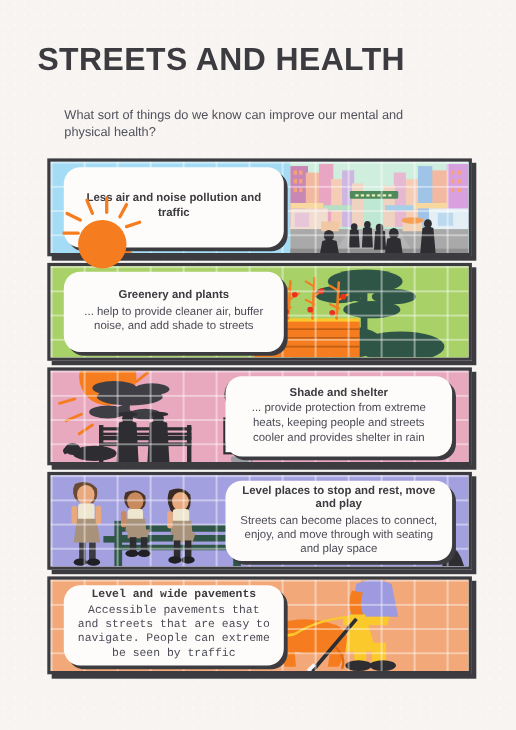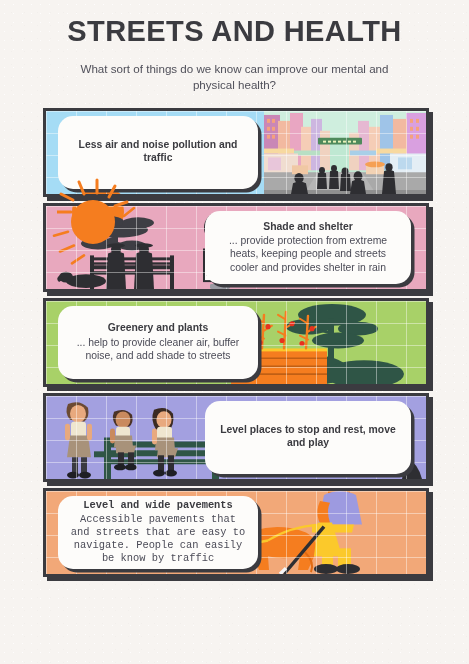--- a/index.html
+++ b/index.html
@@ -22,32 +22,32 @@
       radial-gradient(circle, rgba(0,0,0,.018) 0.5px, transparent 0.6px);
     background-size: 9px 9px, 13px 13px;
     background-position: 0 0, 5px 6px;
     pointer-events: none;
     z-index: 0;
   }
 
   .page { position: relative; z-index: 1; }
 
   
-  .header { padding: 16px 34px 0; text-align: center; }
+  .header { padding: 40px 34px 0; }
 
   .title {
     font-size: 29px;
     font-weight: bold;
     letter-spacing: 0.4px;
     color: #3b3b40;
     line-height: 1.1;
   }
 
   .subtitle {
-    margin: 13px auto 0;
+    margin: 25px auto 0;
     max-width: 352px;
     font-size: 11.6px;
     line-height: 1.42;
     color: #50505a;
   }
 
   
   .panels { margin-top: 14px; padding: 0 40px 0 43px; }
 
   .panel {
@@ -228,102 +228,20 @@
           <circle cx="55" cy="104" r="28" fill="#f57d1f"></circle>
         </svg>
       </div>
       <div class="panel-grid"></div>
         <div class="bubble left">
         <div class="bubble-title">Less air and noise pollution and traffic</div>
       </div>
     </div>
 
     <div class="panel">
-      <div class="panel-bg" style="background:#e8a8be"></div>
-      <div class="art">
-        <svg viewBox="0 0 380 84" preserveAspectRatio="none">
-
-          <g stroke="#f57d1f" stroke-width="2.6" stroke-linecap="round">
-            <line x1="8" y1="30" x2="22" y2="26"></line>
-            <line x1="14" y1="46" x2="28" y2="40"></line>
-            <line x1="26" y1="58" x2="38" y2="50"></line>
-            <line x1="78" y1="10" x2="88" y2="2"></line>
-            <line x1="84" y1="26" x2="98" y2="22"></line>
-            <line x1="86" y1="42" x2="100" y2="40"></line>
-          </g>
-          <circle cx="52" cy="6" r="26" fill="#f57d1f"></circle>
-
-          <g fill="#3e3e44">
-            <ellipse cx="72" cy="24" rx="30" ry="8"></ellipse>
-            <ellipse cx="58" cy="16" rx="20" ry="6.5"></ellipse>
-            <ellipse cx="92" cy="17" rx="16" ry="5.5"></ellipse>
-            <ellipse cx="52" cy="38" rx="17" ry="6"></ellipse>
-            <ellipse cx="86" cy="40" rx="14" ry="5"></ellipse>
-            <rect x="68" y="22" width="4" height="40"></rect>
-            <path d="M70 36 L86 40 L70 42 Z"></path>
-            <path d="M70 30 L54 36 L70 37 Z"></path>
-          </g>
-
-          <g fill="#2e2e32">
-            <rect x="44" y="60" width="84" height="4"></rect>
-            <rect x="44" y="66" width="84" height="3.4"></rect>
-            <rect x="44" y="50" width="4" height="34"></rect>
-            <rect x="124" y="50" width="4" height="34"></rect>
-            <rect x="44" y="52" width="84" height="3"></rect>
-            <rect x="44" y="57" width="84" height="2.4"></rect>
-          </g>
-
-          <g fill="#2e2e32">
-            <ellipse cx="70" cy="44" rx="5" ry="5.4"></ellipse>
-            <ellipse cx="70" cy="40" rx="9" ry="2.2"></ellipse>
-            <path d="M62 48 q8 -4 16 0 l2 36 h-20 z"></path>
-            <ellipse cx="98" cy="44" rx="5" ry="5.4"></ellipse>
-            <ellipse cx="98" cy="40" rx="9" ry="2.2"></ellipse>
-            <path d="M90 48 q8 -4 16 0 l2 36 h-20 z"></path>
-
-            <ellipse cx="40" cy="76" rx="20" ry="7"></ellipse>
-            <ellipse cx="20" cy="72" rx="7" ry="5.5"></ellipse>
-            <path d="M14 70 q-5 3 -1 7 l5 -3 z"></path>
-          </g>
-
-          <g>
-            <rect x="172" y="44" width="3.4" height="40" fill="#9a9aa2"></rect>
-            <circle cx="174" cy="22" r="16" fill="#2e2e32"></circle>
-            <circle cx="174" cy="22" r="12.5" fill="#f4f6fb"></circle>
-            <rect x="166" y="17" width="17" height="9" rx="2.4" fill="#fdfdff" stroke="#2b6fc4" stroke-width="1.5"></rect>
-            <g fill="#4a86d4">
-              <rect x="168" y="19" width="2.4" height="2.6"></rect>
-              <rect x="172" y="19" width="2.4" height="2.6"></rect>
-              <rect x="176" y="19" width="2.4" height="2.6"></rect>
-              <rect x="180" y="19" width="2.4" height="2.6"></rect>
-            </g>
-            <circle cx="169" cy="26" r="1.7" fill="#2b6fc4"></circle>
-            <circle cx="180" cy="26" r="1.7" fill="#2b6fc4"></circle>
-
-            <rect x="158" y="44" width="32" height="32" fill="#fdfcfa" stroke="#2e2e32" stroke-width="2"></rect>
-            <g stroke="#b9b9c2" stroke-width="1">
-              <line x1="160" y1="50" x2="188" y2="50"></line>
-              <line x1="160" y1="55" x2="188" y2="55"></line>
-              <line x1="160" y1="60" x2="188" y2="60"></line>
-              <line x1="160" y1="65" x2="188" y2="65"></line>
-              <line x1="160" y1="70" x2="188" y2="70"></line>
-              <line x1="174" y1="45" x2="174" y2="75"></line>
-            </g>
-            <rect x="164" y="79" width="20" height="5" rx="1.5" fill="#9a9aa2"></rect>
-          </g>
-        </svg>
-      </div>
-      <div class="panel-grid"></div>
-        <div class="bubble right">
-        <div class="bubble-title">Shade and shelter</div>
-        <div class="bubble-body">... provide protection from extreme heats, keeping people and streets cooler and provides shelter in rain</div>
-      </div>
-    </div>
-
-    <div class="panel">
       <div class="panel-bg" style="background:#a8d168"></div>
       <div class="art">
         <svg viewBox="0 0 380 84" preserveAspectRatio="none">
 
           <g fill="#2f5546">
             <ellipse cx="286" cy="14" rx="34" ry="11"></ellipse>
             <ellipse cx="262" cy="26" rx="22" ry="8"></ellipse>
             <ellipse cx="312" cy="28" rx="20" ry="7"></ellipse>
             <ellipse cx="292" cy="40" rx="26" ry="8"></ellipse>
             <rect x="282" y="18" width="6" height="50"></rect>
@@ -378,20 +296,102 @@
         </svg>
       </div>
       <div class="panel-grid"></div>
         <div class="bubble left">
         <div class="bubble-title">Greenery and plants</div>
         <div class="bubble-body">... help to provide cleaner air, buffer noise, and add shade to streets</div>
       </div>
     </div>
 
     <div class="panel">
+      <div class="panel-bg" style="background:#e8a8be"></div>
+      <div class="art">
+        <svg viewBox="0 0 380 84" preserveAspectRatio="none">
+
+          <g stroke="#f57d1f" stroke-width="2.6" stroke-linecap="round">
+            <line x1="8" y1="30" x2="22" y2="26"></line>
+            <line x1="14" y1="46" x2="28" y2="40"></line>
+            <line x1="26" y1="58" x2="38" y2="50"></line>
+            <line x1="78" y1="10" x2="88" y2="2"></line>
+            <line x1="84" y1="26" x2="98" y2="22"></line>
+            <line x1="86" y1="42" x2="100" y2="40"></line>
+          </g>
+          <circle cx="52" cy="6" r="26" fill="#f57d1f"></circle>
+
+          <g fill="#3e3e44">
+            <ellipse cx="72" cy="24" rx="30" ry="8"></ellipse>
+            <ellipse cx="58" cy="16" rx="20" ry="6.5"></ellipse>
+            <ellipse cx="92" cy="17" rx="16" ry="5.5"></ellipse>
+            <ellipse cx="52" cy="38" rx="17" ry="6"></ellipse>
+            <ellipse cx="86" cy="40" rx="14" ry="5"></ellipse>
+            <rect x="68" y="22" width="4" height="40"></rect>
+            <path d="M70 36 L86 40 L70 42 Z"></path>
+            <path d="M70 30 L54 36 L70 37 Z"></path>
+          </g>
+
+          <g fill="#2e2e32">
+            <rect x="44" y="60" width="84" height="4"></rect>
+            <rect x="44" y="66" width="84" height="3.4"></rect>
+            <rect x="44" y="50" width="4" height="34"></rect>
+            <rect x="124" y="50" width="4" height="34"></rect>
+            <rect x="44" y="52" width="84" height="3"></rect>
+            <rect x="44" y="57" width="84" height="2.4"></rect>
+          </g>
+
+          <g fill="#2e2e32">
+            <ellipse cx="70" cy="44" rx="5" ry="5.4"></ellipse>
+            <ellipse cx="70" cy="40" rx="9" ry="2.2"></ellipse>
+            <path d="M62 48 q8 -4 16 0 l2 36 h-20 z"></path>
+            <ellipse cx="98" cy="44" rx="5" ry="5.4"></ellipse>
+            <ellipse cx="98" cy="40" rx="9" ry="2.2"></ellipse>
+            <path d="M90 48 q8 -4 16 0 l2 36 h-20 z"></path>
+
+            <ellipse cx="40" cy="76" rx="20" ry="7"></ellipse>
+            <ellipse cx="20" cy="72" rx="7" ry="5.5"></ellipse>
+            <path d="M14 70 q-5 3 -1 7 l5 -3 z"></path>
+          </g>
+
+          <g>
+            <rect x="172" y="44" width="3.4" height="40" fill="#9a9aa2"></rect>
+            <circle cx="174" cy="22" r="16" fill="#2e2e32"></circle>
+            <circle cx="174" cy="22" r="12.5" fill="#f4f6fb"></circle>
+            <rect x="166" y="17" width="17" height="9" rx="2.4" fill="#fdfdff" stroke="#2b6fc4" stroke-width="1.5"></rect>
+            <g fill="#4a86d4">
+              <rect x="168" y="19" width="2.4" height="2.6"></rect>
+              <rect x="172" y="19" width="2.4" height="2.6"></rect>
+              <rect x="176" y="19" width="2.4" height="2.6"></rect>
+              <rect x="180" y="19" width="2.4" height="2.6"></rect>
+            </g>
+            <circle cx="169" cy="26" r="1.7" fill="#2b6fc4"></circle>
+            <circle cx="180" cy="26" r="1.7" fill="#2b6fc4"></circle>
+
+            <rect x="158" y="44" width="32" height="32" fill="#fdfcfa" stroke="#2e2e32" stroke-width="2"></rect>
+            <g stroke="#b9b9c2" stroke-width="1">
+              <line x1="160" y1="50" x2="188" y2="50"></line>
+              <line x1="160" y1="55" x2="188" y2="55"></line>
+              <line x1="160" y1="60" x2="188" y2="60"></line>
+              <line x1="160" y1="65" x2="188" y2="65"></line>
+              <line x1="160" y1="70" x2="188" y2="70"></line>
+              <line x1="174" y1="45" x2="174" y2="75"></line>
+            </g>
+            <rect x="164" y="79" width="20" height="5" rx="1.5" fill="#9a9aa2"></rect>
+          </g>
+        </svg>
+      </div>
+      <div class="panel-grid"></div>
+        <div class="bubble right">
+        <div class="bubble-title">Shade and shelter</div>
+        <div class="bubble-body">... provide protection from extreme heats, keeping people and streets cooler and provides shelter in rain</div>
+      </div>
+    </div>
+
+    <div class="panel">
       <div class="panel-bg" style="background:#a3a0e0"></div>
       <div class="art">
         <svg viewBox="0 0 380 84" preserveAspectRatio="none">
 
           <g fill="#2f5546">
             <rect x="60" y="46" width="115" height="6" rx="1"></rect>
             <rect x="60" y="55" width="115" height="6" rx="1"></rect>
             <rect x="60" y="64" width="115" height="5" rx="1"></rect>
             <rect x="58" y="42" width="7" height="42"></rect>
             <rect x="166" y="42" width="7" height="42"></rect>
@@ -441,20 +441,21 @@
             <circle cx="352" cy="72" r="8" fill="#f57d1f"></circle>
             <path d="M344 68 q8 -8 16 0 z" fill="#2e2e32"></path>
             <rect x="349" y="68" width="6" height="3" rx="1" fill="#2e2e32"></rect>
             <path d="M360 62 q12 6 16 22 h-20 z" fill="#2e2e32"></path>
           </g>
         </svg>
       </div>
       <div class="panel-grid"></div>
         <div class="bubble right">
         <div class="bubble-title">Level places to stop and rest, move and play</div>
+        <div class="bubble-body">Streets can become places to connect, enjoy, and move through with seating and play space</div>
       </div>
     </div>
 
     <div class="panel">
       <div class="panel-bg" style="background:#f2a878"></div>
       <div class="art">
         <svg viewBox="0 0 380 84" preserveAspectRatio="none">
 
           <g>
             <path d="M208 40 q26 -8 52 2 q12 6 10 20 l-8 18 h-10 l2 -14 q-16 4 -32 0 l1 14 h-10 l-6 -18 q-6 -14 1 -22 z" fill="#f57d1f"></path>
@@ -483,21 +484,21 @@
             <ellipse cx="302" cy="79" rx="12" ry="5" fill="#2e2e32"></ellipse>
 
             <line x1="278" y1="36" x2="238" y2="84" stroke="#2e2e32" stroke-width="3.4"></line>
             <line x1="240" y1="78" x2="234" y2="84" stroke="#f4f4f6" stroke-width="3.4"></line>
           </g>
         </svg>
       </div>
       <div class="panel-grid"></div>
         <div class="bubble left">
         <div class="bubble-title">Level and wide pavements</div>
-        <div class="bubble-body">Accessible pavements that and streets that are easy to navigate. People can easily be know by traffic</div>
+        <div class="bubble-body">Accessible pavements that and streets that are easy to navigate. People can extreme be seen by traffic</div>
       </div>
     </div>
 
   </div>
 
   <svg class="sun-overlay" viewBox="0 0 72 72">
     <g stroke="#f57d1f" stroke-width="3" stroke-linecap="round">
       <line x1="4" y1="16" x2="16" y2="22"></line>
       <line x1="0" y1="34" x2="14" y2="34"></line>
       <line x1="22" y1="4" x2="27" y2="16"></line>

